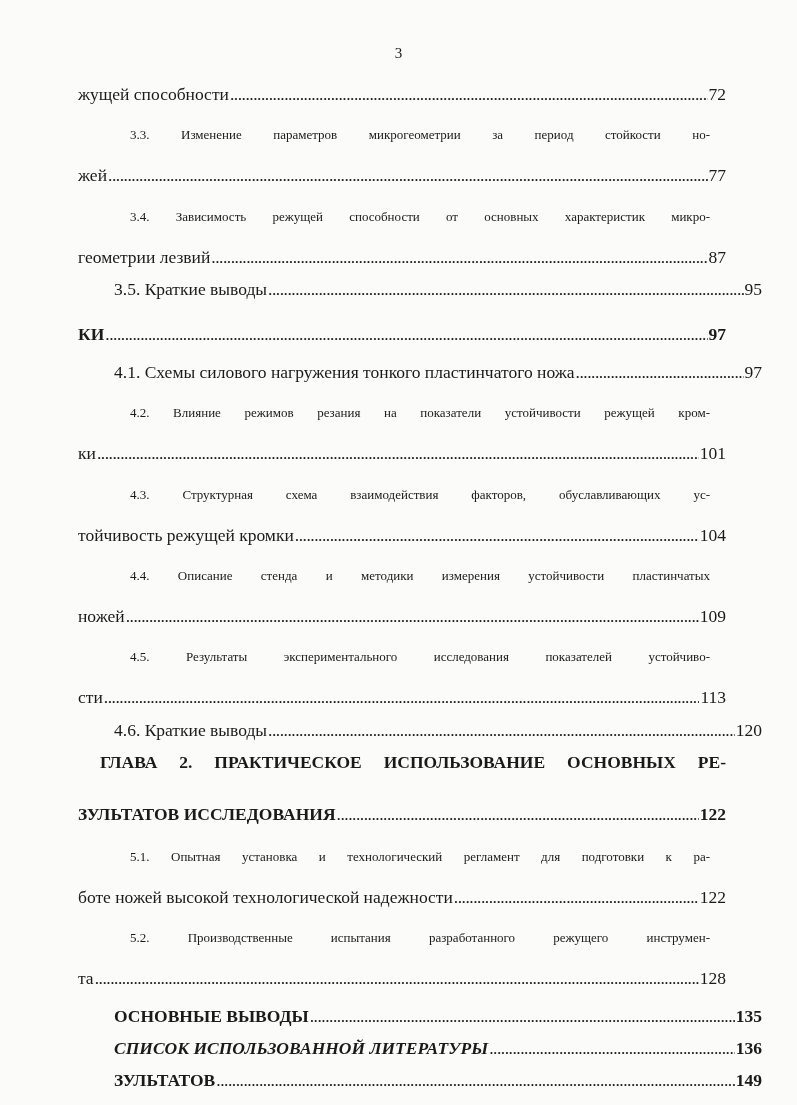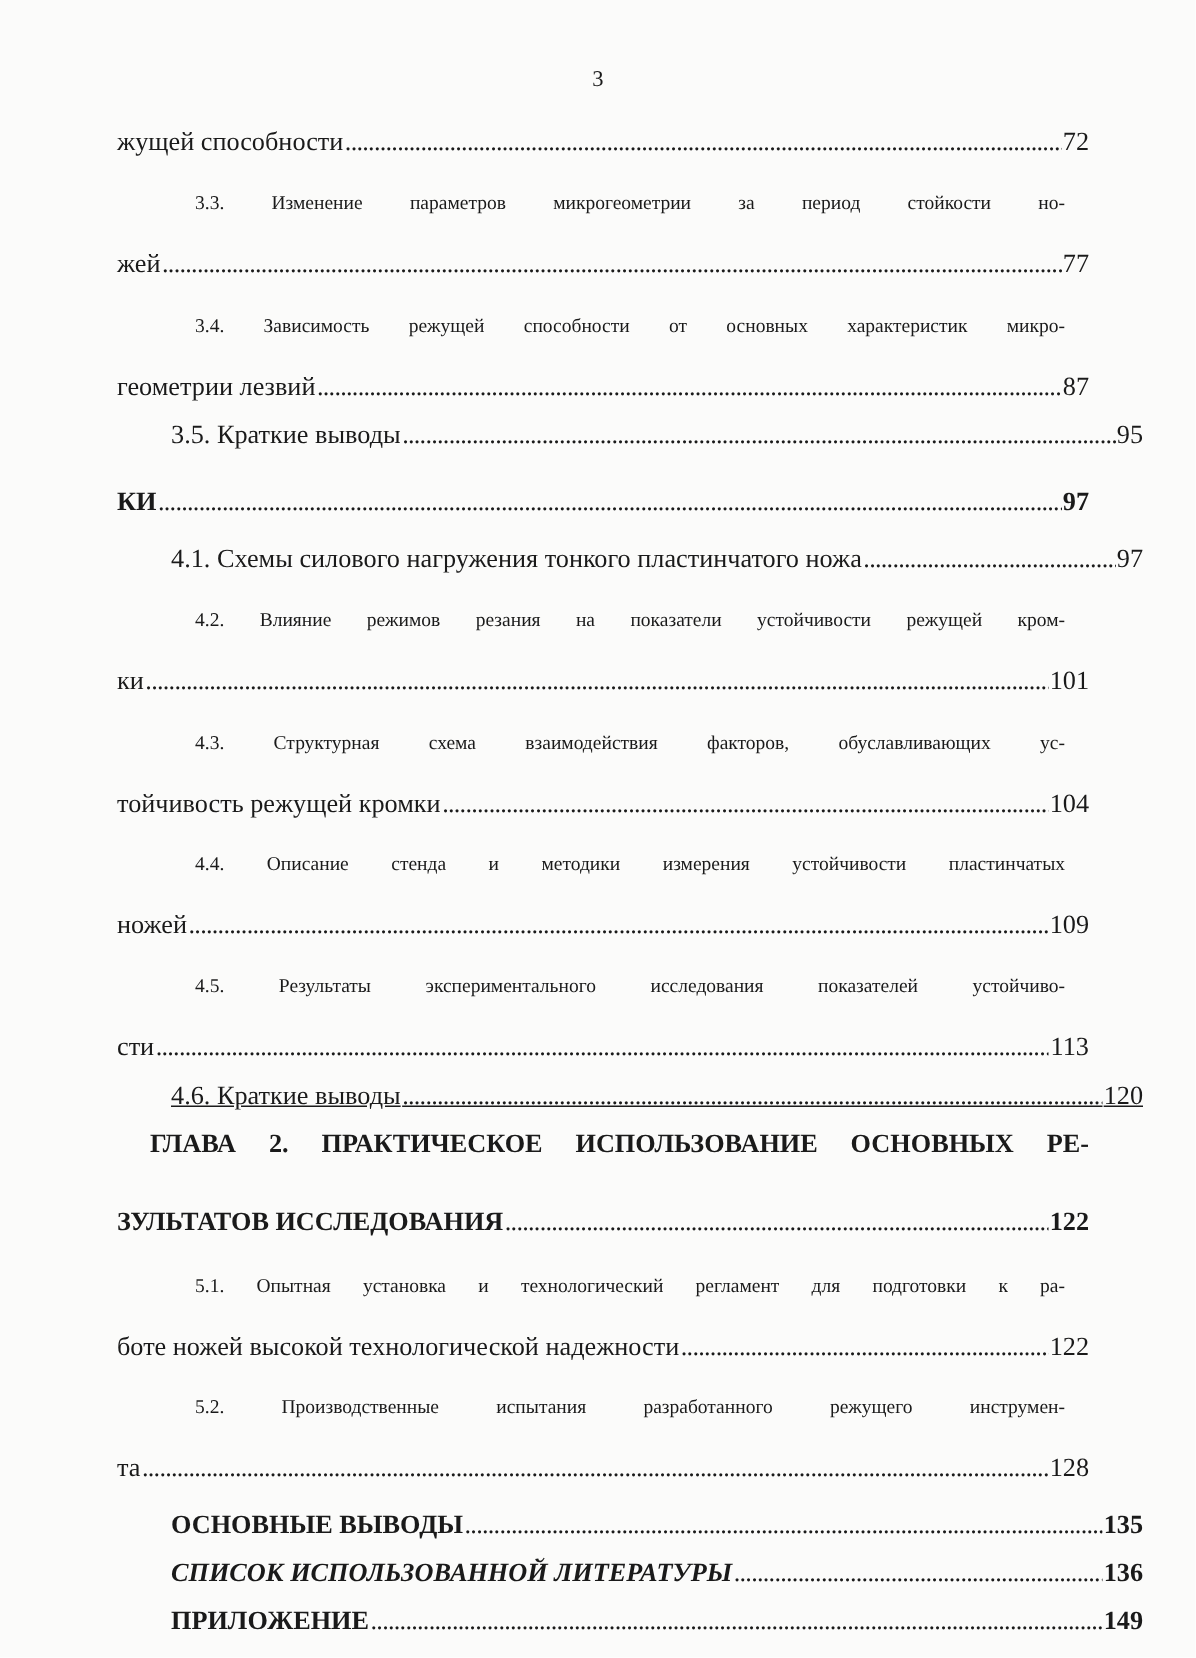--- a/index.html
+++ b/index.html
@@ -165,21 +165,21 @@
 
     <div class="row gap-top-sm">
       <div class="para just indent-block">4.5. Результаты  экспериментального  исследования  показателей  устойчиво-</div>
       <div class="line">
         <span class="t">сти</span>
         <span class="lead">........................................................................................................................................................................................................................................................................</span>
         <span class="num">113</span>
       </div>
     </div>
 
-    <div class="line gap-top-sm" style="padding-left:36px;text-decoration:underline;">
+    <div class="line gap-top-sm" style="padding-left:36px;">
       <span class="t">4.6. Краткие выводы</span>
       <span class="lead">........................................................................................................................................................................................................................................................................</span>
       <span class="num">120</span>
     </div>
 
     <div class="row gap-top-sm">
       <div class="chapter" style="padding-left:22px;">ГЛАВА 2. ПРАКТИЧЕСКОЕ  ИСПОЛЬЗОВАНИЕ  ОСНОВНЫХ  РЕ-</div>
       <div class="line" style="font-weight:bold;margin-top:24px;">
         <span class="t">ЗУЛЬТАТОВ ИССЛЕДОВАНИЯ</span>
         <span class="lead" style="font-weight:normal;">........................................................................................................................................................................................................................................................................</span>
@@ -211,19 +211,19 @@
       <span class="num">135</span>
     </div>
 
     <div class="line gap-top-sm" style="padding-left:36px; font-weight:bold; font-style:italic;">
       <span class="t">СПИСОК ИСПОЛЬЗОВАННОЙ ЛИТЕРАТУРЫ</span>
       <span class="lead" style="font-weight:normal; font-style:normal;">........................................................................................................................................................................................................................................................................</span>
       <span class="num" style="font-style:normal;font-family:Liberation Serif, serif;">136</span>
     </div>
 
     <div class="line gap-top-sm" style="padding-left:36px; font-weight:bold;">
-      <span class="t">ПРИЛОЖЕНИЕ</span>
+      <span class="t">ЗУЛЬТАТОВ</span>
       <span class="lead" style="font-weight:normal;">........................................................................................................................................................................................................................................................................</span>
       <span class="num">149</span>
     </div>
 
   </div>
 </div>
 
 </body></html>

